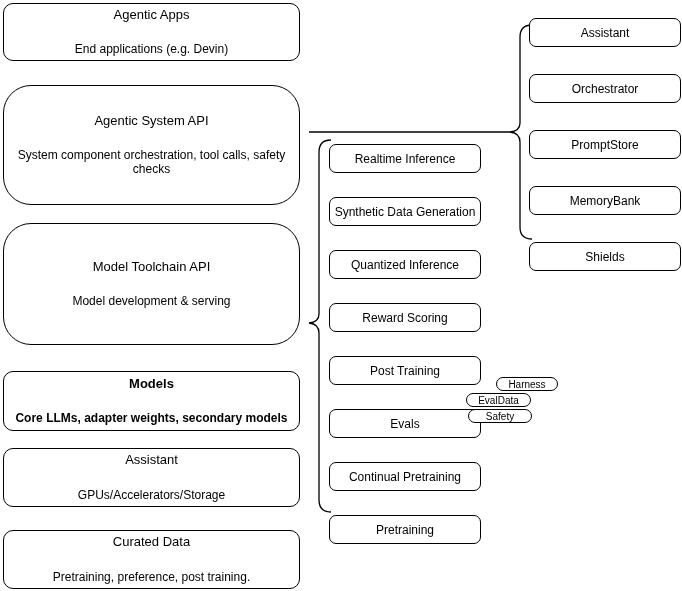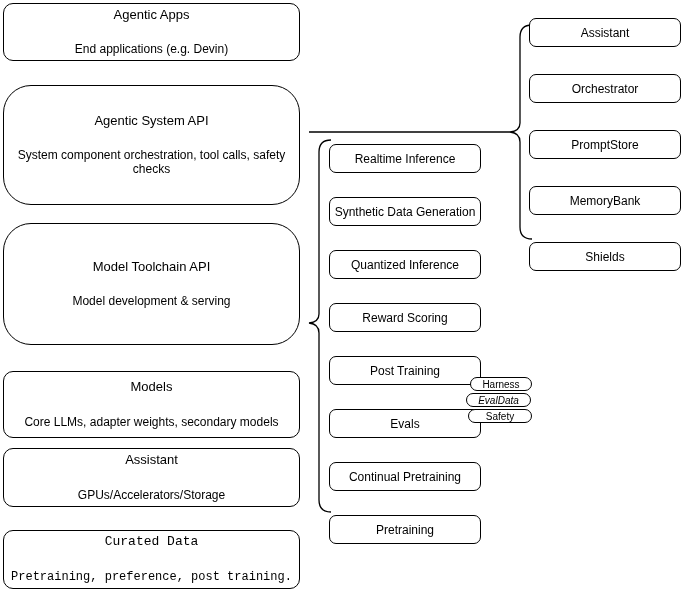--- a/index.html
+++ b/index.html
@@ -13,45 +13,45 @@
   
   .lbox {
     position:absolute; left:3px; width:297px; box-sizing:border-box;
     border:1.4px solid #000000; background:#ffffff; border-radius:10px;
     display:flex; flex-direction:column; align-items:center; justify-content:center;
     gap:9px; text-align:center; z-index:2;
   }
   #lb0 { top:3px;   height:58px;  }
   #lb1 { top:85px;  height:120px; border-radius:28px; }
   #lb2 { top:223px; height:122px; border-radius:28px;text-align:center; }
-  #lb3 { top:371px; height:67px;  }
+  #lb3 { top:371px; height:60px;font-weight:bold;  }
   #lb4 { top:448px; height:59px;  }
-  #lb5 { top:530px; height:59px;font-family:Liberation Mono, monospace;  }
+  #lb5 { top:530px; height:59px;  }
   .ltitle { font-size:13px; line-height:1.1; }
   .lsub   { font-size:12px; line-height:1.1;margin-top:12px; }
 
   
   .mstack { position:absolute; left:329px; top:144px; display:flex; flex-direction:column; gap:24px; z-index:2; }
   .rstack { position:absolute; left:529px; top:18px;  display:flex; flex-direction:column; gap:27px; z-index:2; }
   .sbox {
     width:152px; height:29px; box-sizing:border-box;
     border:1.4px solid #000000; border-radius:7px; background:#ffffff;
     display:flex; align-items:center; justify-content:center;
     font-size:12px; white-space:nowrap;
   }
 
   
   .pill {
     position:absolute; height:14px; box-sizing:border-box;
     border:1.3px solid #000000; border-radius:8px; background:#ffffff;
     display:flex; align-items:center; justify-content:center;
     font-size:10px; z-index:5; white-space:nowrap;
   }
-  #pill0 { left:470px; top:377px; width:62px; }
-  #pill1 { left:466px; top:393px; width:65px;font-style:italic; }
+  #pill0 { left:496px; top:377px; width:62px; }
+  #pill1 { left:466px; top:393px; width:65px; }
   #pill2 { left:468px; top:409px; width:64px; }
 </style>
 </head>
 <body>
 
 <div class="canvas">
 
   <svg class="connectors" width="682" height="591">
 
     <path d="M 331 140 Q 319 140 319 152 L 319 314 Q 319 322 309 323 Q 319 324 319 333 L 319 500 Q 319 512 331 512"></path>

